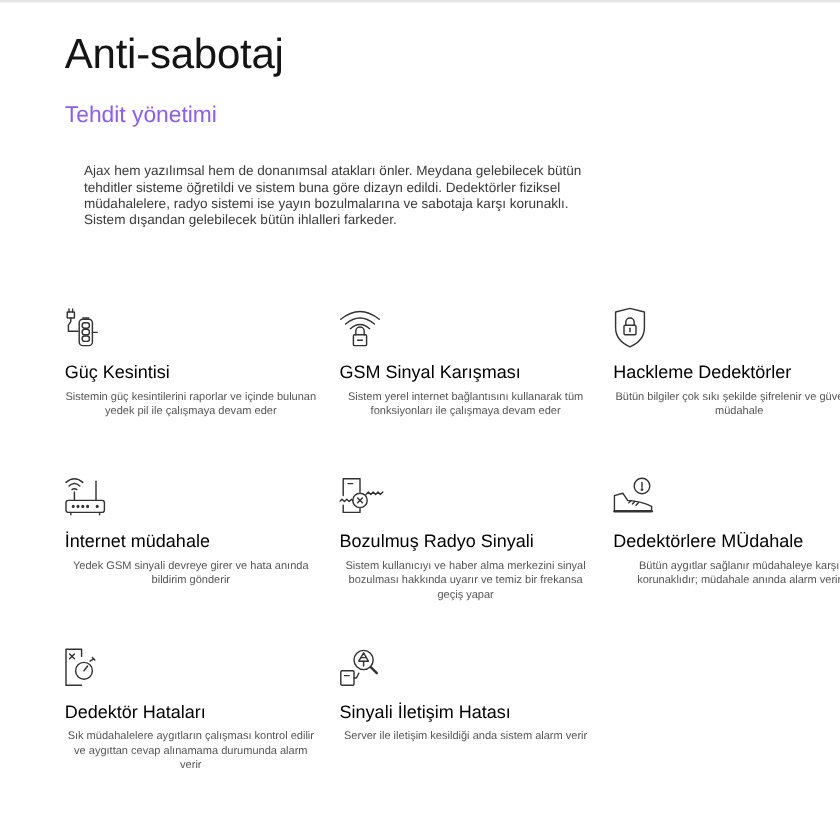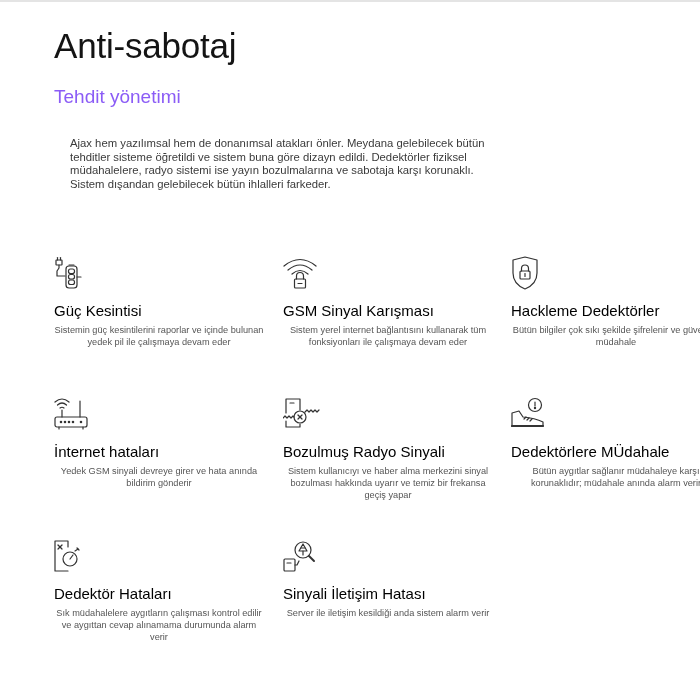--- a/index.html
+++ b/index.html
@@ -114,21 +114,21 @@
         <rect x="1" y="20" width="32" height="10" rx="2"></rect>
         <circle cx="7" cy="25" r="0.7" fill="#333"></circle>
         <circle cx="11" cy="25" r="0.7" fill="#333"></circle>
         <circle cx="15" cy="25" r="0.7" fill="#333"></circle>
         <circle cx="19" cy="25" r="0.7" fill="#333"></circle>
         <circle cx="27" cy="25" r="0.7" fill="#333"></circle>
         <line x1="5" y1="30" x2="5" y2="32"></line>
         <line x1="29" y1="30" x2="29" y2="32"></line>
       </svg>
     </div>
-    <div class="f-title">İnternet hataları</div>
+    <div class="f-title">İnternet müdahale</div>
     <div class="f-desc">Yedek GSM sinyali devreye girer ve hata anında bildirim gönderir</div>
   </div>
 
   <div class="feature" style="left:263px; top:397px;">
     <div class="icon">
       <svg viewBox="0 0 44 40" fill="none" stroke="#333" stroke-width="1.2" stroke-linecap="round" stroke-linejoin="round">
         <path d="M17 13 V2 H3 V16"></path>
         <path d="M3 24 V30 H17 V27"></path>
         <line x1="7" y1="6" x2="11" y2="6"></line>
         <circle cx="17" cy="20" r="6"></circle>

